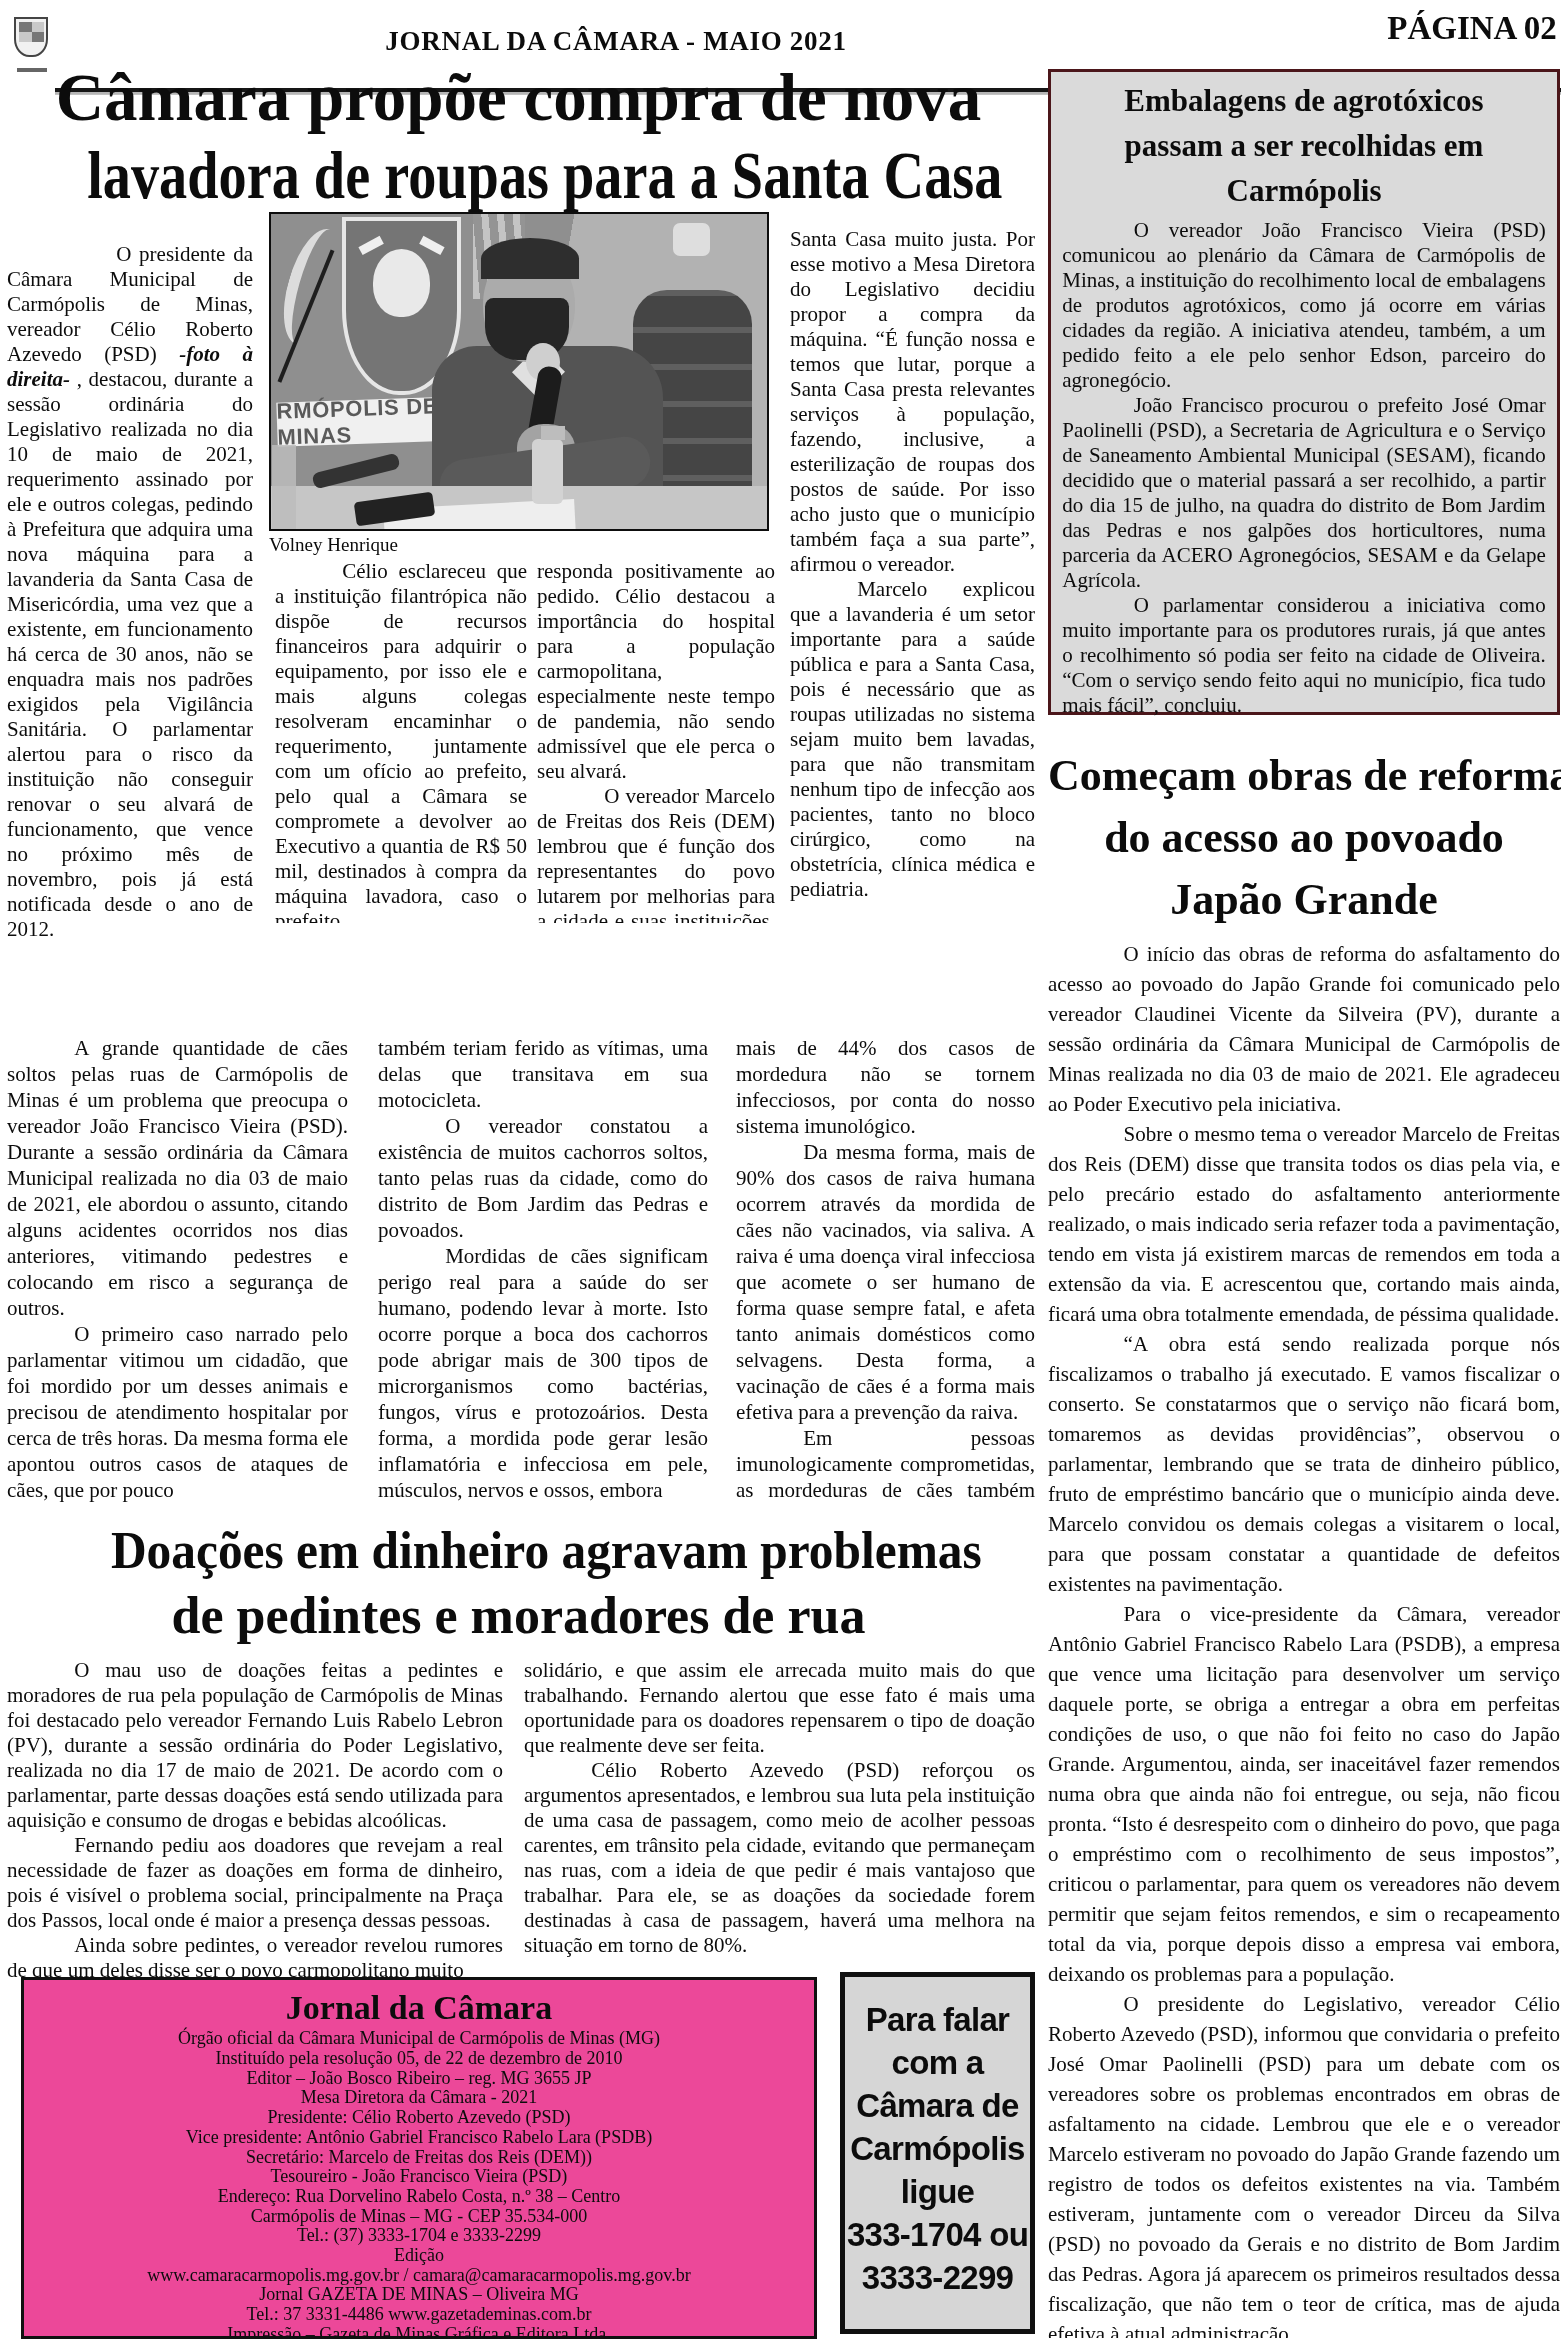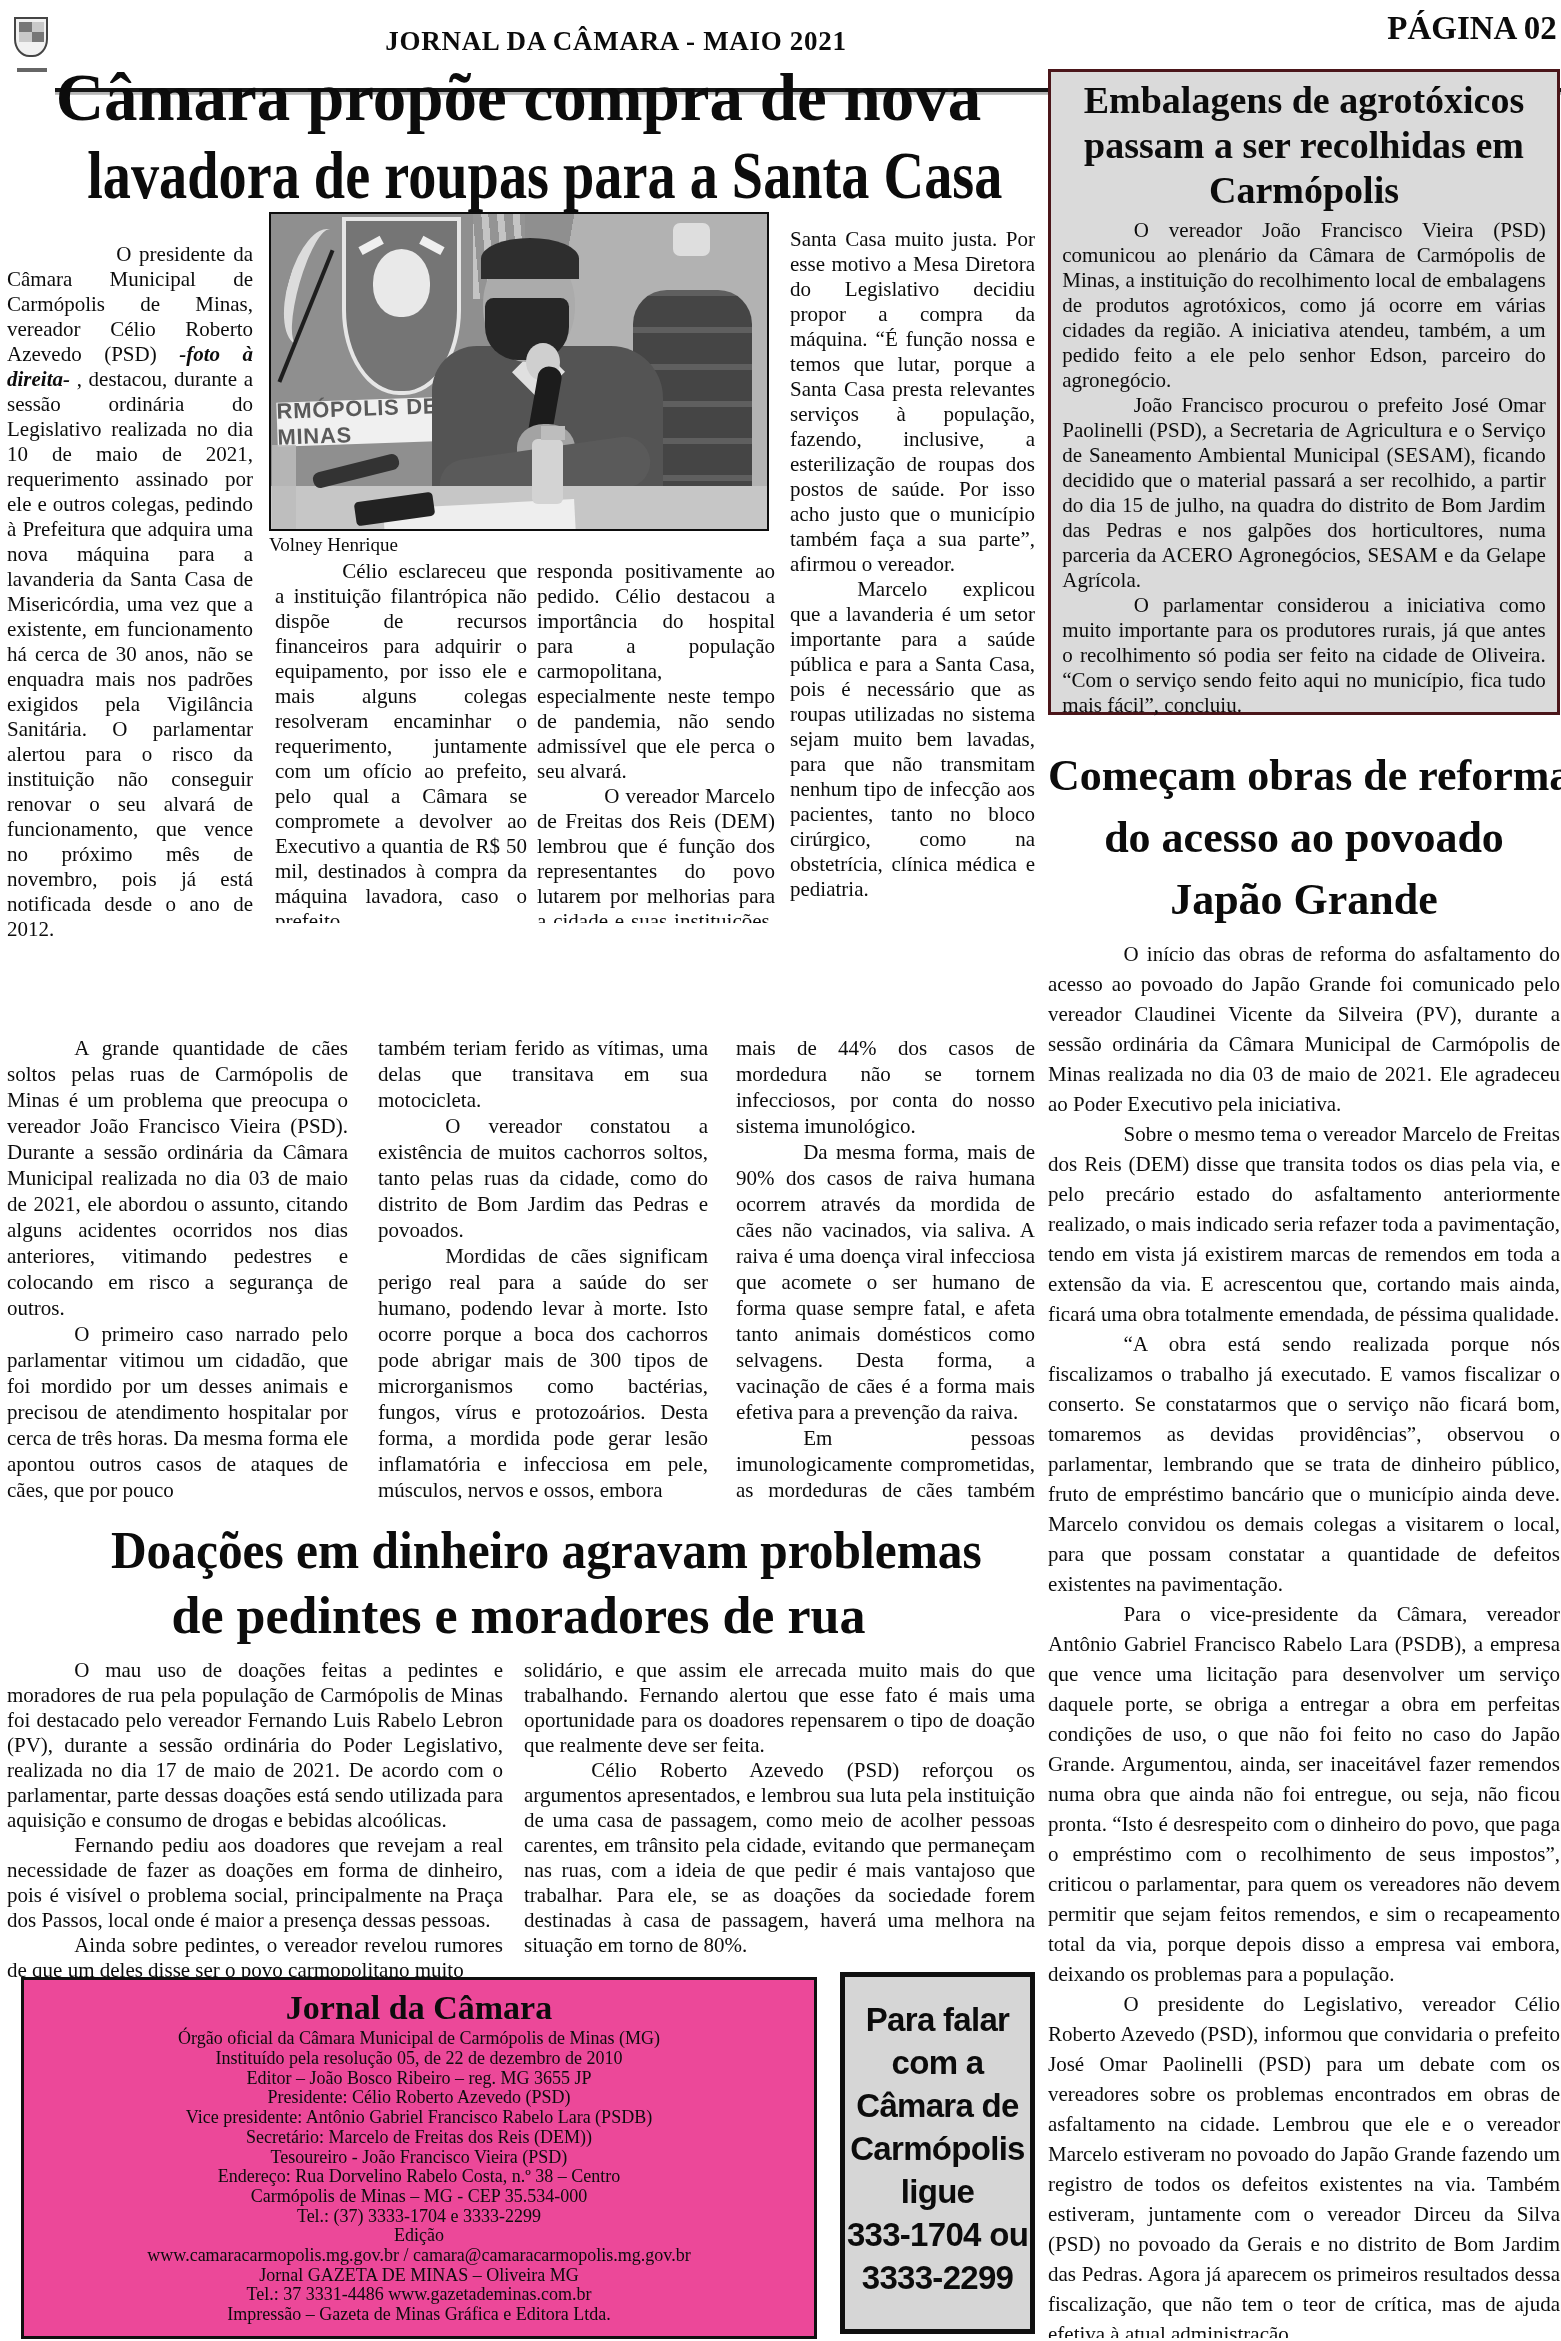--- a/index.html
+++ b/index.html
@@ -29,21 +29,21 @@
   #sc-col3{left:537px;top:559px;width:238px;height:364px;}
   #sc-col4{left:790px;top:227px;width:245px;height:697px;}
   #sc-caption{left:269px;top:534px;width:497px;font-size:19px;}
   
   #sc-photo{left:269px;top:212px;width:500px;height:319px;border:2.1px solid #0d0d0d;box-sizing:border-box;
             background:linear-gradient(100deg,#8f8f8f 0 55%,#b2b2b2 55% 100%);overflow:hidden;}
   .ph{position:absolute;}
   
   #emb-box{left:1048px;top:69px;width:512px;height:646px;border:3.5px solid #4b161a;background:#dadada;
            box-sizing:border-box;padding:5.7px 11.3px;}
-  .emb-title{font-size:38px;line-height:45px;font-weight:bold;text-align:center;white-space:nowrap;}
+  .emb-title{font-size:31px;line-height:45px;font-weight:bold;text-align:center;white-space:nowrap;}
   #emb-body{font-size:21px;line-height:25px;text-align:justify;margin-top:5.7px;}
   #emb-body p{margin:0;text-indent:3.4em;}
   
   .jp-h{left:1048px;width:512px;font-size:44px;line-height:61px;}
   #jp-body{left:1048px;top:939px;width:512px;height:1399px;font-size:21px;line-height:30px;}
   #jp-body p{text-indent:3.6em;}
   
   #caes-h{left:0;top:946px;width:1041px;font-size:59px;line-height:68px;}
   #caes-c1{left:7px;top:1035px;width:341px;height:469px;line-height:26px;}
   #caes-c2{left:378px;top:1035px;width:330px;height:469px;line-height:26px;}
@@ -195,20 +195,21 @@
   <div class="abs jcol" id="do-c2">
     <p style="text-indent:0;">solidário, e que assim ele arrecada muito mais do que trabalhando. Fernando alertou que esse fato é mais uma oportunidade para os doadores repensarem o tipo de doação que realmente deve ser feita.</p>
     <p>Célio Roberto Azevedo (PSD) reforçou os argumentos apresentados, e lembrou sua luta pela instituição de uma casa de passagem, como meio de acolher pessoas carentes, em trânsito pela cidade, evitando que permaneçam nas ruas, com a ideia de que pedir é mais vantajoso que trabalhar. Para ele, se as doações da sociedade forem destinadas à casa de passagem, haverá uma melhora na situação em torno de 80%.</p>
   </div>
 
   <div class="abs" id="mh-box">
     <div id="mh-title">Jornal da Câmara</div>
     <div class="mh-line">Órgão oficial da Câmara Municipal de Carmópolis de Minas (MG)</div>
     <div class="mh-line">Instituído pela resolução 05, de 22 de dezembro de 2010</div>
     <div class="mh-line">Editor – João Bosco Ribeiro – reg. MG 3655 JP</div>
+    <div class="mh-line">Mesa Diretora da Câmara - 2021</div>
     <div class="mh-line">Presidente: Célio Roberto Azevedo (PSD)</div>
     <div class="mh-line">Vice presidente: Antônio Gabriel Francisco Rabelo Lara (PSDB)</div>
     <div class="mh-line">Secretário: Marcelo de Freitas dos Reis (DEM))</div>
     <div class="mh-line">Tesoureiro - João Francisco Vieira (PSD)</div>
     <div class="mh-line">Endereço: Rua Dorvelino Rabelo Costa, n.º 38 – Centro</div>
     <div class="mh-line">Carmópolis de Minas – MG -  CEP  35.534-000</div>
     <div class="mh-line">Tel.: (37) 3333-1704 e 3333-2299</div>
     <div class="mh-line">Edição</div>
     <div class="mh-line">www.camaracarmopolis.mg.gov.br / camara@camaracarmopolis.mg.gov.br</div>
     <div class="mh-line">Jornal GAZETA DE MINAS – Oliveira MG</div>

